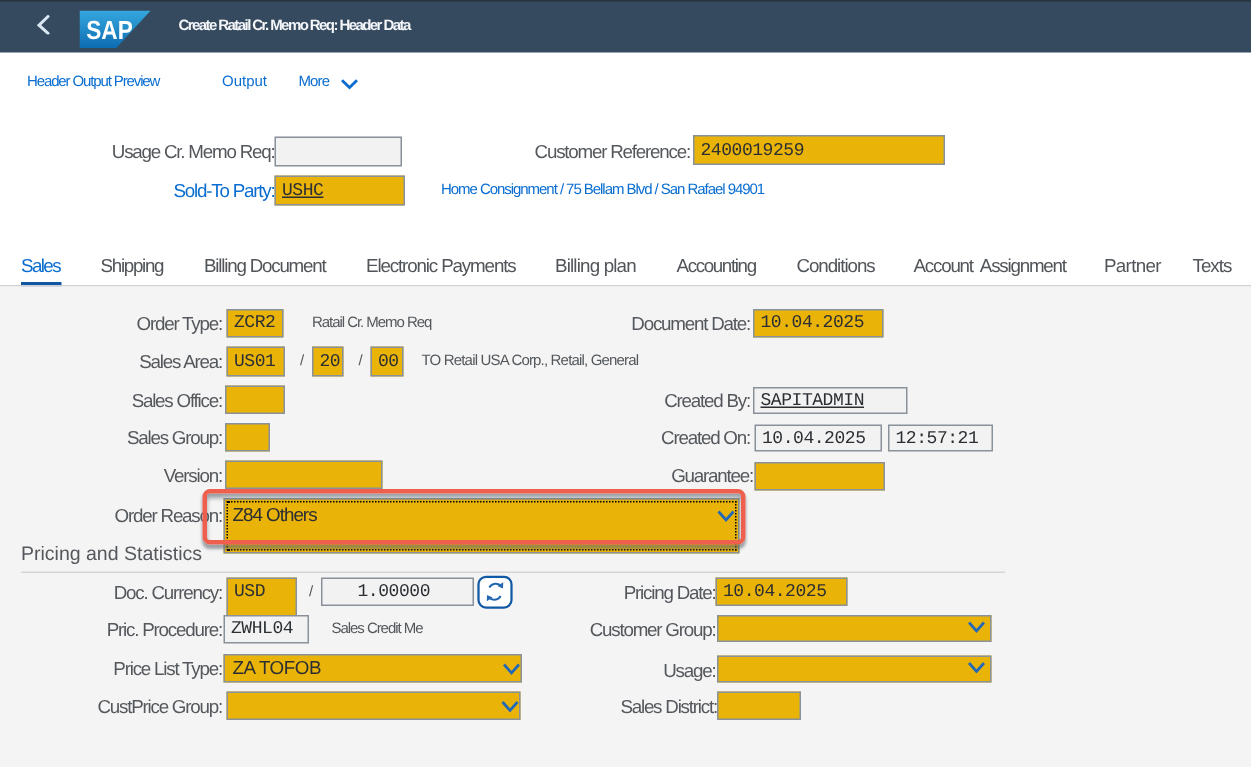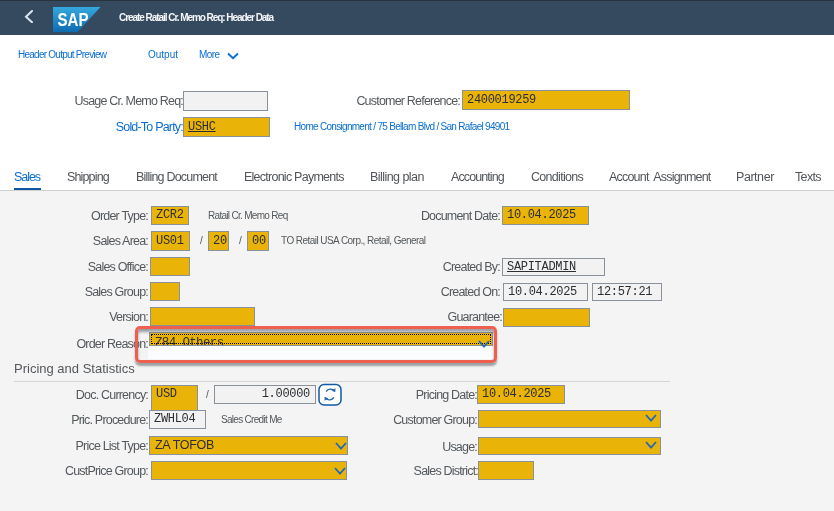--- a/index.html
+++ b/index.html
@@ -88,35 +88,35 @@
 <div class="box ro" style="left:503px;top:283px;width:85px;height:18px;line-height:16px">10.04.2025</div>
 <div class="box ro" style="left:592px;top:283px;width:70px;height:18px;line-height:16px">12:57:21</div>
 
 <div class="lab" style="right:686px;top:310px">Version:</div>
 <div class="box" style="left:150px;top:307px;width:105px;height:19px"></div>
 <div class="lab" style="right:332px;top:310px">Guarantee:</div>
 <div class="box" style="left:503px;top:308px;width:87px;height:19px"></div>
 
 <div class="lab" style="right:686px;top:337px">Order Reason:</div>
 <div class="abs" style="left:147.5px;top:328px;width:346.5px;height:31px;background:#fbfcfd"></div>
-<div class="box" style="left:149px;top:332px;width:344px;height:14px;line-height:20px;font-family:Liberation Mono, monospace;font-size:12.5px;letter-spacing:-0.65px;padding-left:5px">Z84 Others
+<div class="box" style="left:149px;top:332px;width:344px;height:37px;line-height:20px;font-family:Liberation Sans, sans-serif;font-size:12.5px;letter-spacing:-0.65px;padding-left:5px">Z84 Others
   <div class="abs" style="left:1px;top:1px;right:1px;bottom:1px;border:1px dotted #000"></div>
 </div>
 <svg style="left:478px;top:339.5px" width="12" height="8" viewBox="0 0 12 8">
   <path d="M1 1 L6 6.6 L11 1" stroke="#2268b8" stroke-width="1.8" fill="none"></path>
 </svg>
 <div class="abs" style="left:135px;top:325.5px;width:362px;height:37.5px;box-sizing:border-box;border:3.5px solid #ee5f4e;border-radius:5px;box-shadow:0 2.5px 2px rgba(100,106,114,.6), inset 0 3px 3px rgba(90,98,108,.6)"></div>
 
 <div class="txt" style="left:14px;top:362px;font-size:13px;letter-spacing:0">Pricing and Statistics</div>
 <div class="abs" style="left:14px;top:381px;width:656px;height:1px;background:#d5d5d5"></div>
 
 <div class="lab" style="right:686px;top:388px">Doc. Currency:</div>
 <div class="box" style="left:151px;top:385px;width:47px;height:35px;line-height:17px">USD</div>
 <div class="txt" style="left:206px;top:388px">/</div>
-<div class="box ro" style="left:214px;top:385px;width:102px;height:19px;line-height:17px;text-align:right;padding-left:0;padding-right:5px">1.00000</div>
+<div class="box ro" style="left:214px;top:385px;width:102px;height:19px;line-height:17px;text-align:center;padding-left:0;padding-right:5px">1.00000</div>
 <svg style="left:318px;top:383px" width="24" height="23" viewBox="0 0 24 23">
   <rect x="1" y="1.5" width="22" height="20.5" rx="5" fill="#fff" stroke="#1159a4" stroke-width="1.5"></rect>
   <g stroke="#1d64ad" stroke-width="1.3" fill="none">
     <path d="M8.2 8.6 A 5 5 0 0 1 16.3 7.9"></path>
     <path d="M15.8 14.4 A 5 5 0 0 1 7.7 15.1"></path>
   </g>
   <path d="M17.5 5.2 L17.3 9.3 L13.6 7.6 Z" fill="#2567ae"></path>
   <path d="M6.5 17.8 L6.7 13.7 L10.4 15.4 Z" fill="#2567ae"></path>
 </svg>
 <div class="lab" style="right:357px;top:388px">Pricing Date:</div>

